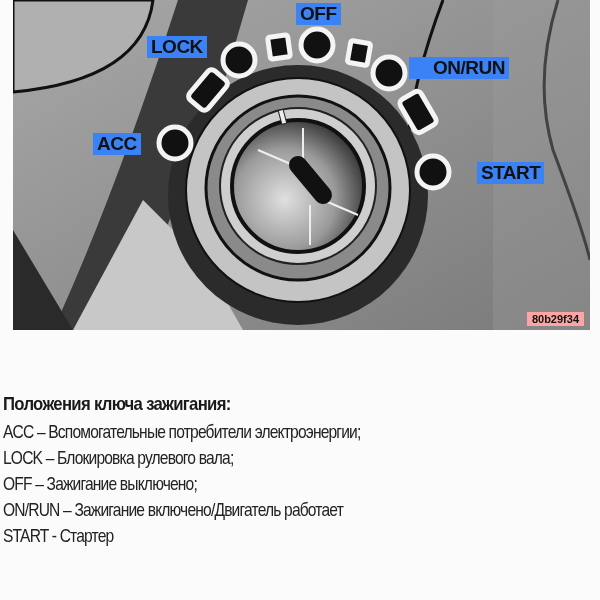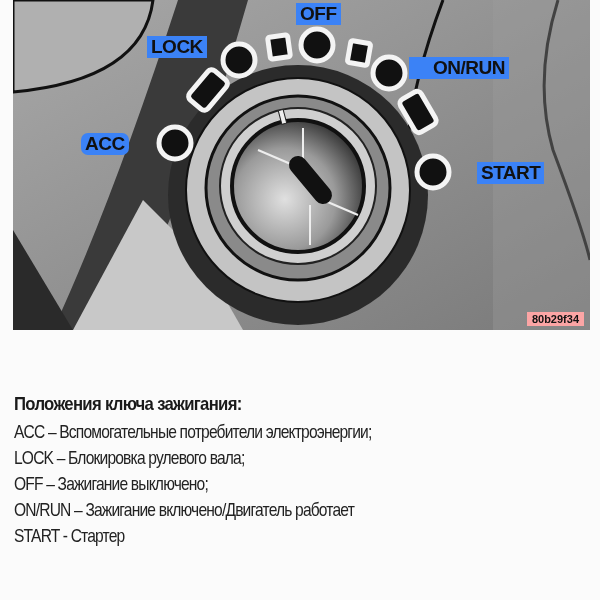--- a/index.html
+++ b/index.html
@@ -1,21 +1,21 @@
 <!DOCTYPE html>
 <html><head>
   <meta charset="utf-8">
   <style>
     html, body { margin:0; padding:0; background:#fbfbfb; }
     body { width:600px; height:600px; position:relative; overflow:hidden; font-family:"Liberation Sans", sans-serif; }
     .figure { position:absolute; left:13px; top:0; width:577px; height:330px; background:#8d8d8d; overflow:hidden; }
     .figure svg { position:absolute; left:0; top:0; }
     .lbl { position:absolute; background:#3b82f6; color:#111; font-weight:bold; font-size:19px; padding:1px 4px; line-height:20px; letter-spacing:-0.5px; }
     .fig-id { position:absolute; right:6px; bottom:4px; background:#fca5a5; color:#111; font-size:11px; font-weight:bold; padding:1px 5px; }
-    .caption { position:absolute; left:14px; top:393px; width:580px; color:#1a1a1a; }
+    .caption { position:absolute; left:3px; top:393px; width:580px; color:#1a1a1a; }
     .caption .title { font-weight:bold; font-size:19px; letter-spacing:-0.8px; margin-bottom:4px; transform:scaleX(0.88); transform-origin:left; white-space:nowrap; }
     .caption .line { font-size:19px; line-height:26px; letter-spacing:-1px; transform:scaleX(0.82); transform-origin:left; white-space:nowrap; color:#222; }
   </style>
 </head>
 <body>
 
 <div class="figure">
   <svg width="577" height="330" viewBox="0 0 577 330">
     <defs>
       <radialGradient id="cyl" cx="40%" cy="60%" r="70%">
@@ -57,21 +57,21 @@
       <circle cx="226" cy="60" r="16"></circle>
       <rect x="256" y="36" width="20" height="22" rx="2" transform="rotate(-8 266 47)"></rect>
       <circle cx="304" cy="45" r="16"></circle>
       <rect x="336" y="42" width="20" height="22" rx="2" transform="rotate(10 346 53)"></rect>
       <circle cx="376" cy="73" r="16"></circle>
       <rect x="386" y="100" width="38" height="24" rx="5" transform="rotate(60 405 112)"></rect>
       <circle cx="420" cy="172" r="16"></circle>
     </g>
   </svg>
 
-  <div class="lbl" style="left:68px; top:133px;border-radius:7px;">ACC</div>
+  <div class="lbl" style="left:80px; top:133px;">ACC</div>
   <div class="lbl" style="left:134px; top:36px;">LOCK</div>
   <div class="lbl" style="left:283px; top:3px;">OFF</div>
   <div class="lbl" style="left:396px; top:57px;padding-left:24px;">ON/RUN</div>
   <div class="lbl" style="left:464px; top:162px;">START</div>
   <div class="fig-id">80b29f34</div>
 </div>
 
 <div class="caption">
   <div class="title">Положения ключа зажигания:</div>
   <div class="line">ACC – Вспомогательные потребители электроэнергии;</div>

